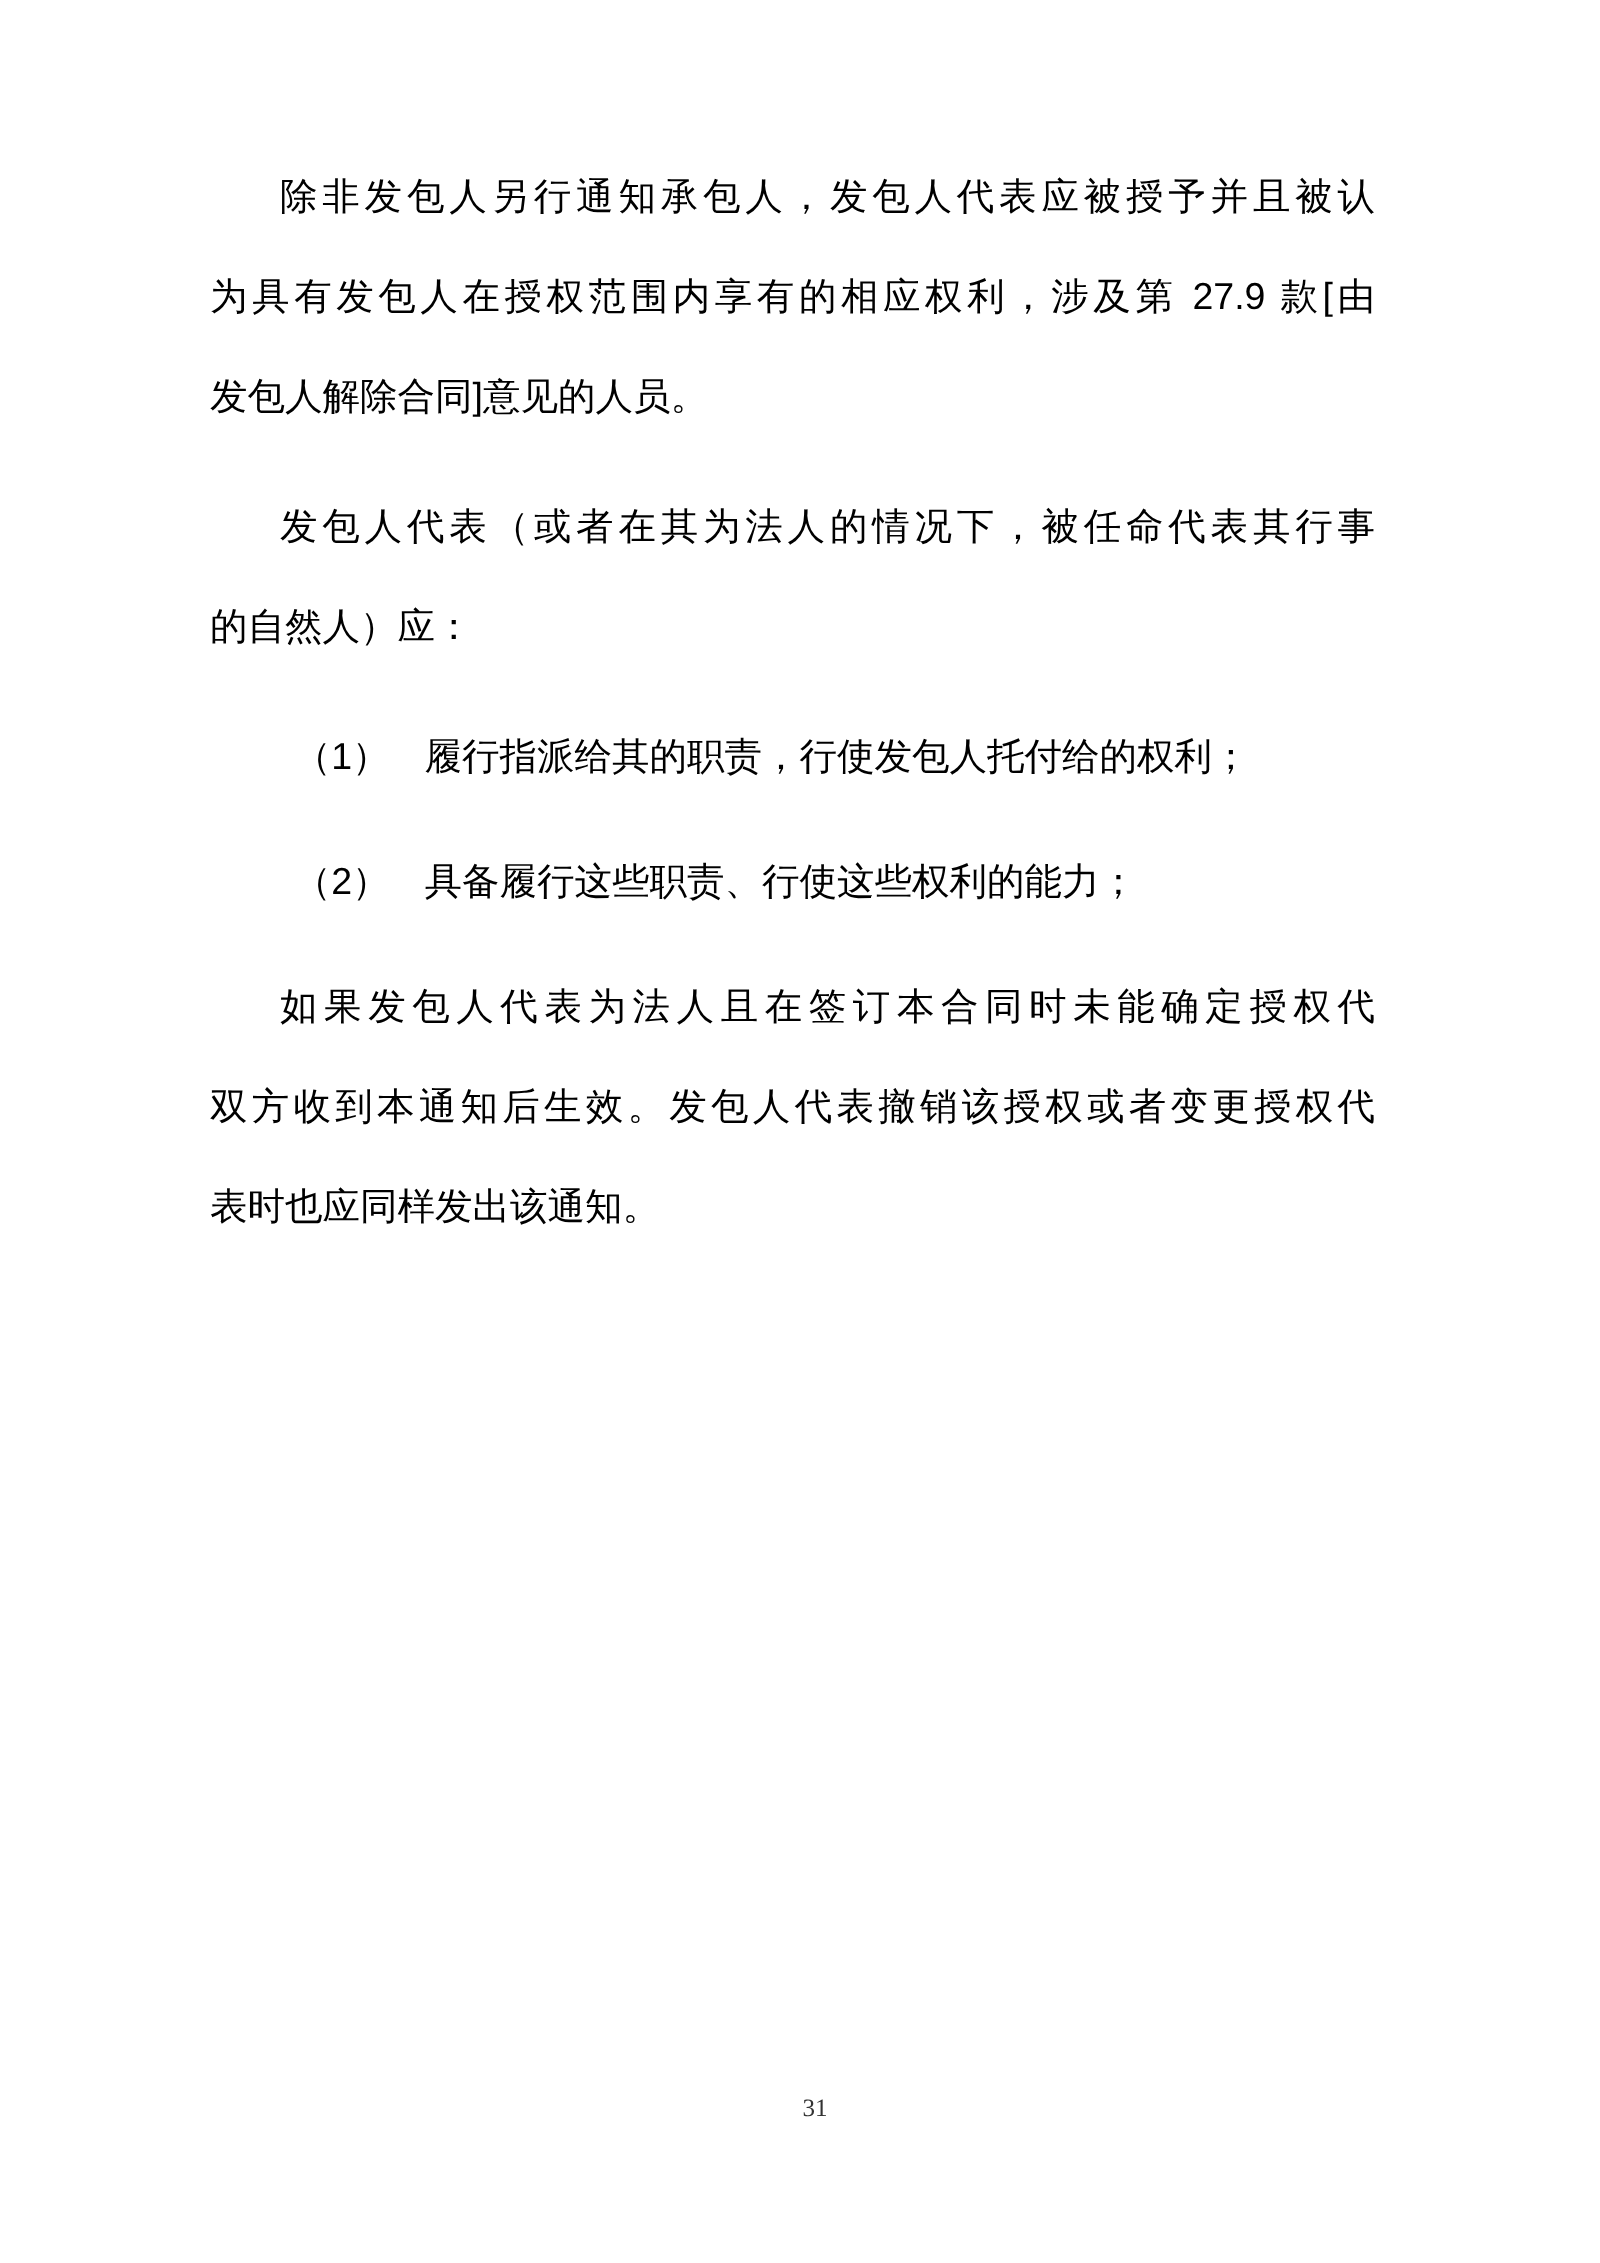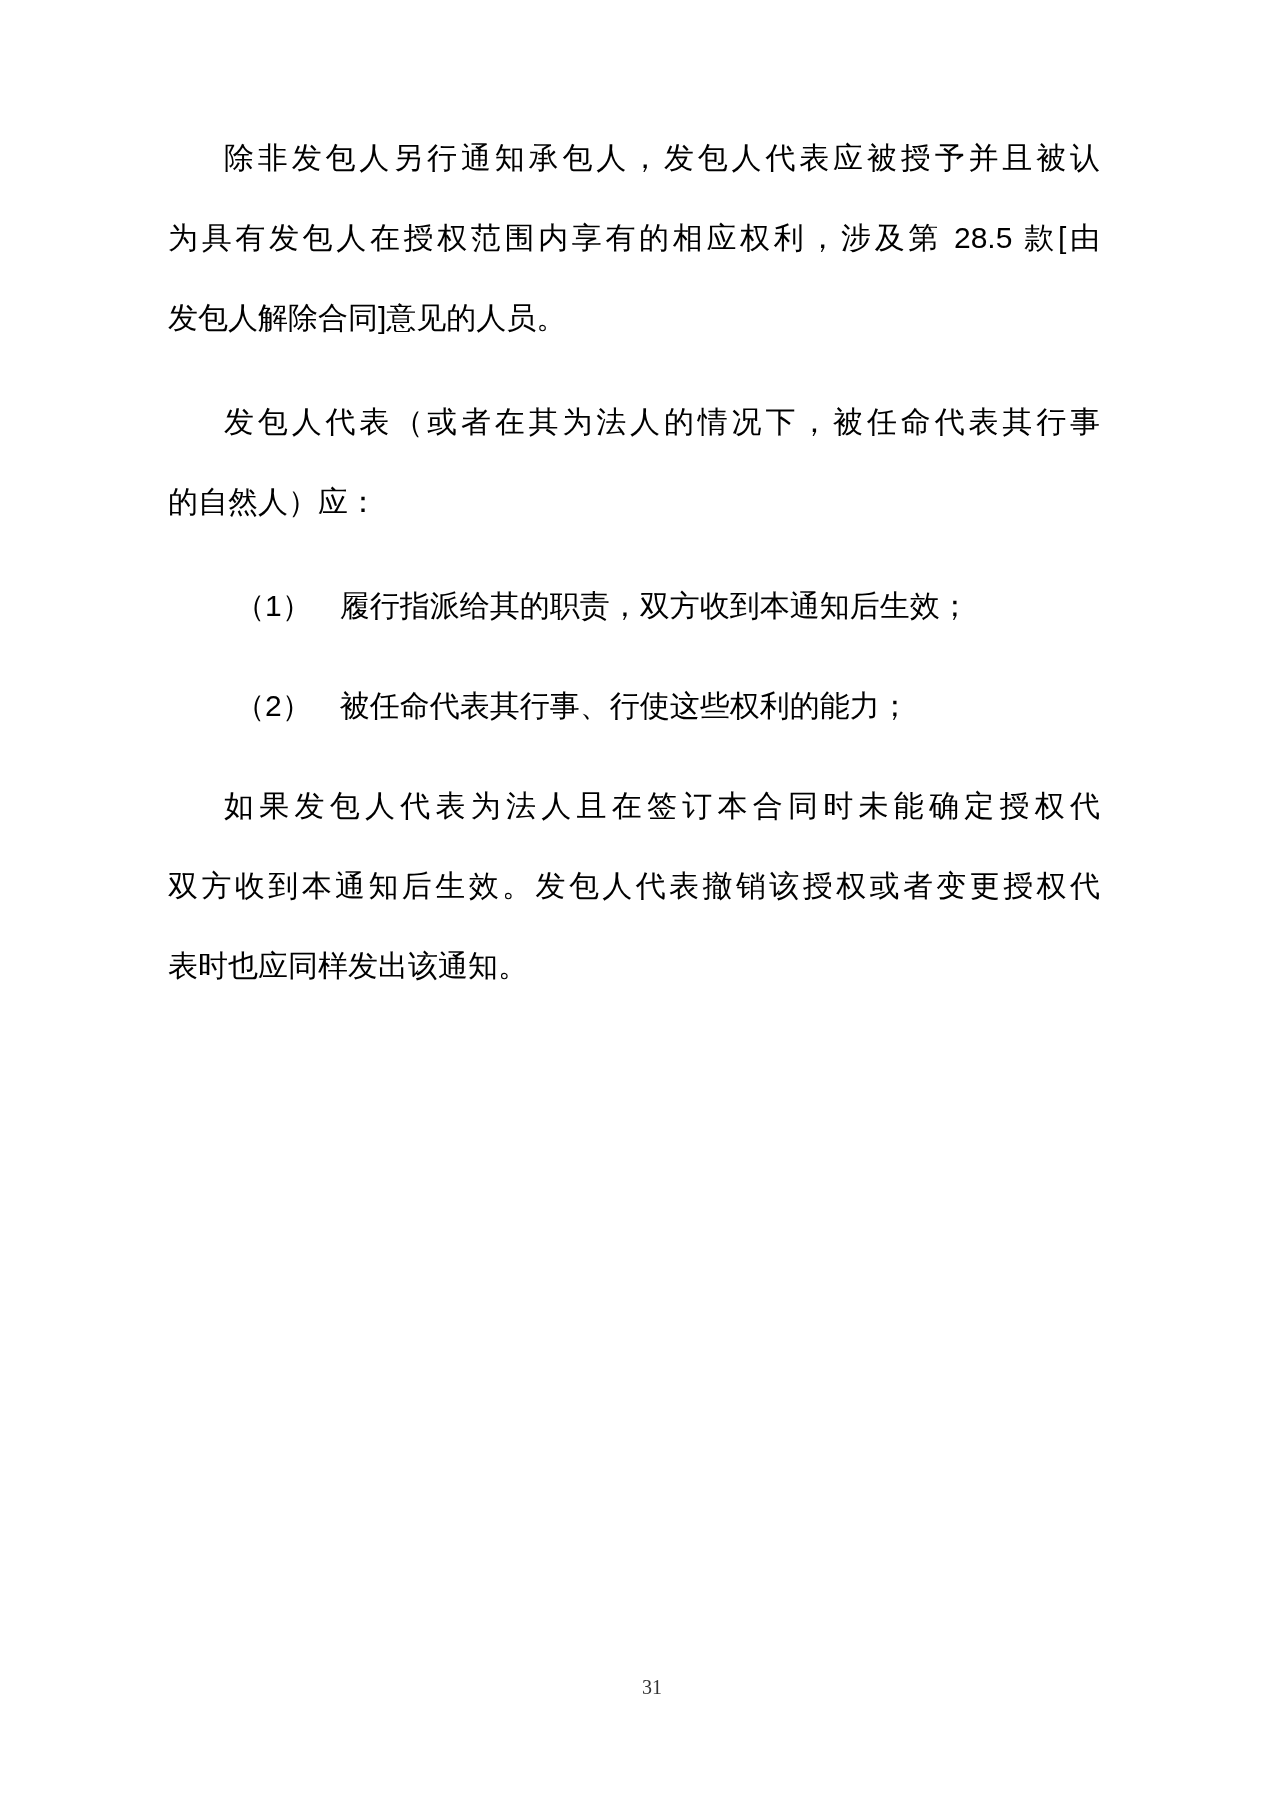--- a/index.html
+++ b/index.html
@@ -48,35 +48,35 @@
   }
 </style>
 </head>
 <body>
 
 <div class="page">
   <div class="content">
 
     <div class="para">
       <div class="line first">除非发包人另行通知承包人，发包人代表应被授予并且被认</div>
-      <div class="line">为具有发包人在授权范围内享有的相应权利，涉及第 28.5 款[由</div>
+      <div class="line">为具有发包人在授权范围内享有的相应权利，涉及第 27.9 款[由</div>
       <div class="line last">发包人解除合同]意见的人员。</div>
     </div>
 
     <div class="para">
       <div class="line first">发包人代表（或者在其为法人的情况下，被任命代表其行事</div>
       <div class="line last">的自然人）应：</div>
     </div>
 
     <div class="list-item">
-      <span class="list-number">（1）</span><span>履行指派给其的职责，双方收到本通知后生效；</span>
+      <span class="list-number">（1）</span><span>履行指派给其的职责，行使发包人托付给的权利；</span>
     </div>
 
     <div class="list-item">
-      <span class="list-number">（2）</span><span>被任命代表其行事、行使这些权利的能力；</span>
+      <span class="list-number">（2）</span><span>具备履行这些职责、行使这些权利的能力；</span>
     </div>
 
 
     <div class="para">
       <div class="line first">如果发包人代表为法人且在签订本合同时未能确定授权代</div>
       <div class="line">双方收到本通知后生效。发包人代表撤销该授权或者变更授权代</div>
       <div class="line last">表时也应同样发出该通知。</div>
     </div>
 
 

